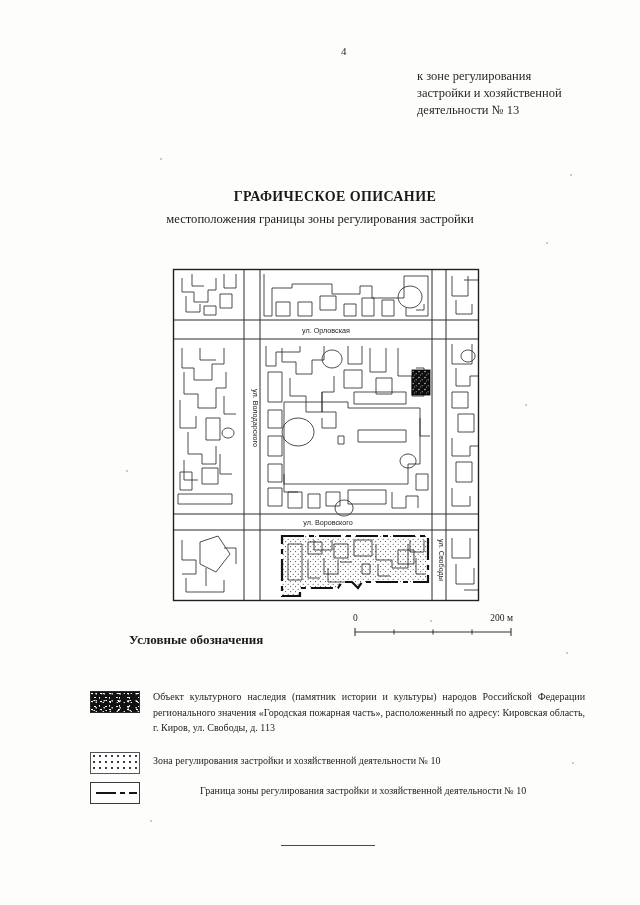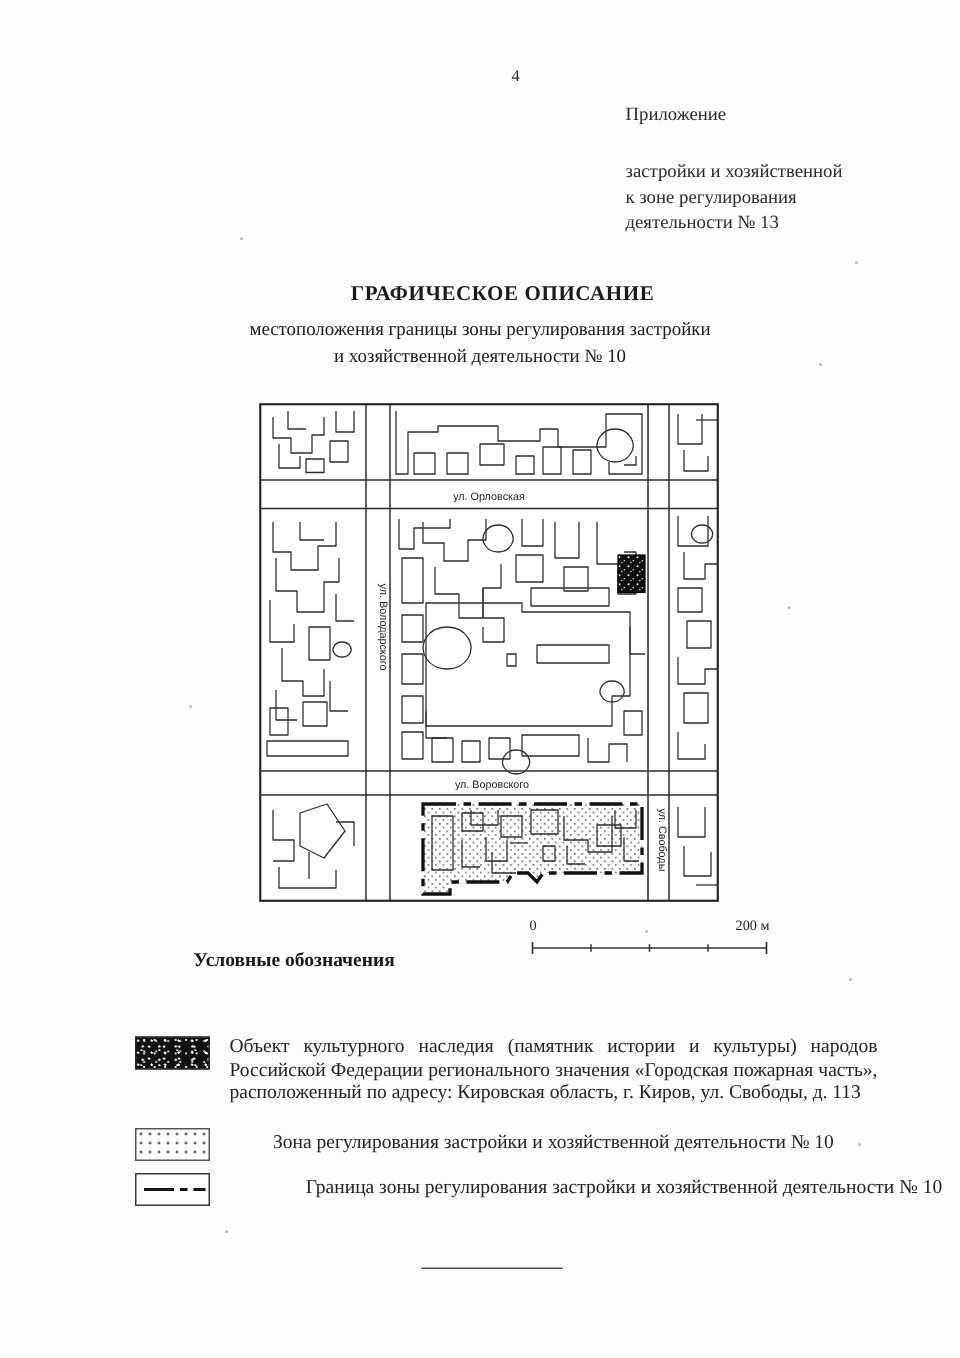--- a/index.html
+++ b/index.html
@@ -141,27 +141,27 @@
     top: 9px;
     height: 2px;
     background: #151515;
   }
 
   .legend-text {
     position: absolute;
     left: 63px;
     top: -2px;
     width: 432px;
-    font-size: 13px;
+    font-size: 10px;
     line-height: 15.6px;
     text-align: justify;
     color: #232323;
   }
   #legend-row-1 .legend-text,
-  #legend-row-2 .legend-text { text-align: center; top: 1px; }
+  #legend-row-2 .legend-text { text-align: left; top: 1px; }
   #legend-row-2 .legend-text { left: 70px; margin-left: 40px; }
 
   
   #footer-rule {
     position: absolute;
     left: 281px;
     top: 845px;
     width: 94px;
     height: 0;
     border-top: 1.2px solid #4a4a4a;
@@ -176,30 +176,28 @@
   }
 </style>
 </head>
 <body>
 
 <div class="page">
 
   <div id="page-number">4</div>
 
   <div id="appendix-block">
-    <span class="ap-title ap-line">Приложение</span>
+    <span class="ap-line">к зоне регулирования</span>
     <span class="ap-line">застройки и хозяйственной</span>
-    <span class="ap-line">к зоне регулирования</span>
     <span class="ap-line">деятельности № 13</span>
   </div>
 
   <div id="doc-title">
     <span class="t-main">ГРАФИЧЕСКОЕ ОПИСАНИЕ</span>
     <span class="t-sub">местоположения границы зоны регулирования застройки</span>
-    <span class="t-sub">и хозяйственной деятельности № 10</span>
   </div>
 
   <div id="map-figure">
     <svg width="308" height="334" viewBox="0 0 308 334" xmlns="http://www.w3.org/2000/svg">
       <defs>
         <pattern id="zoneStipple" width="5" height="5" patternUnits="userSpaceOnUse">
           <rect width="5" height="5" fill="#ffffff"></rect>
           <circle cx="1.2" cy="1.2" r="0.55" fill="#3a3a3a"></circle>
           <circle cx="3.6" cy="3.6" r="0.55" fill="#3a3a3a"></circle>
         </pattern>

